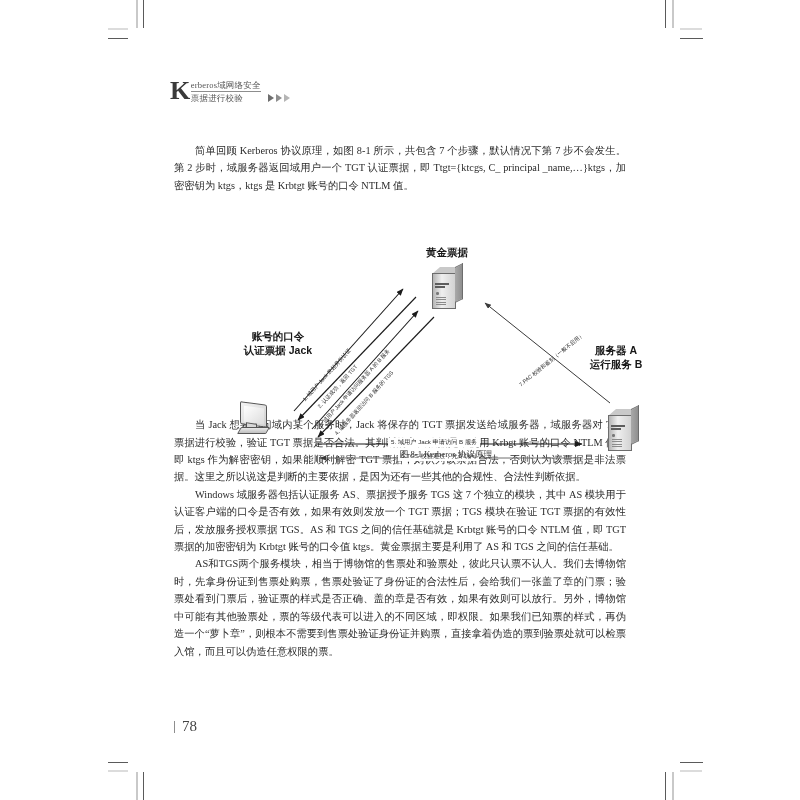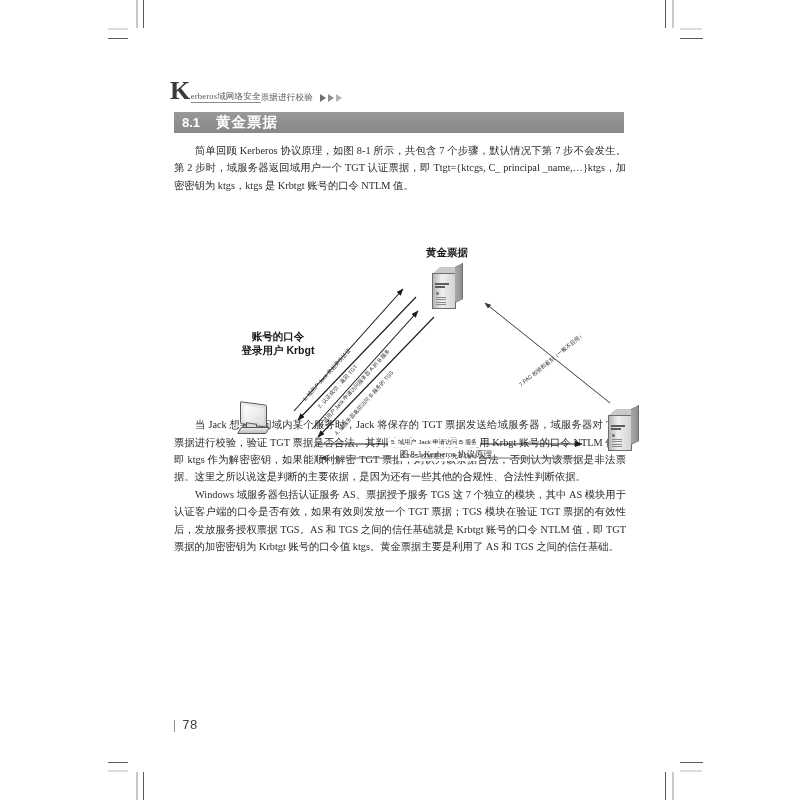--- a/index.html
+++ b/index.html
@@ -45,21 +45,21 @@
     font-family: "Liberation Serif", serif;
     font-size: 26px;
     font-weight: bold;
     color: #3a3a3a;
     line-height: 26px;
     margin-right: 1px;
     letter-spacing: -0.5px;
   }
   .rh-lines {
     display: flex;
-    flex-direction: row;
+    flex-direction: column;
     justify-content: flex-start;
     padding-bottom: 1px;
   }
   .rh-line1 {
     font-size: 8.5px;
     color: #555;
     letter-spacing: 0.2px;
     border-bottom: 1px solid #8d8d8d;
     padding-bottom: 1px;
     white-space: nowrap;
@@ -266,22 +266,22 @@
 
   .fig-svg { position: absolute; left: 0; top: 0; }
 
   
   .folio {
     position: absolute;
     left: 46px;
     top: 690px;
     display: flex;
     align-items: center;
-    font-family: Liberation Mono, monospace;
-    font-size: 13px;
+    font-family: Liberation Serif, serif;
+    font-size: 15px;
     color: #444;
     text-align: right;
   }
   .folio .rule {
     display: inline-block;
     width: 1px; height: 12px;
     background: #8e8e8e;
     margin-right: 7px;
   }
 </style>
@@ -321,24 +321,20 @@
       <span class="rh-line1">erberos域网络安全</span>
       <span class="rh-line2">票据进行校验</span>
     </span>
     <span class="rh-tri">
         <i></i>
         <i></i>
         <i></i>
       </span>
   </div>
 
-  <div class="sec-bar">
-    <span class="sec-num">8.1</span>
-    <span class="sec-title">黄金票据</span>
-  </div>
 
   <div class="body-col">
 
     <p class="para">
       <span>简单回顾 Kerberos 协议原理，如图 8-1 所示，共包含 7 个步骤，默认情况下第 7 步不会发生。第 2 步时，域服务器返回域用户一个 TGT 认证票据，即 Ttgt={ktcgs, C_ principal _name,…}ktgs，加密密钥为 ktgs，ktgs 是 Krbtgt 账号的口令 NTLM 值。</span>
     </p>
 
     <div class="figure">
 
       <svg class="fig-svg" width="452" height="222" viewBox="0 0 452 222">
@@ -372,28 +368,32 @@
         <div class="face"></div>
         <div class="side"></div>
         <div class="slot" style="top:16px;"></div>
         <div class="slot" style="top:19px;width:10px;"></div>
         <div class="dot" style="top:25px;"></div>
         <div class="vents" style="top:30px;"></div>
       </div>
 
       <div class="fig-label" style="left:2px;top:84px;width:112px;">
         <span>账号的口令</span><br>
-        <span>登录用户 Krbgt</span>
+        <span>认证票据 Jack</span>
       </div>
       <div class="pc" style="left:18px;top:158px;">
         <div class="scr"></div>
         <div class="stand"></div>
         <div class="base"></div>
       </div>
 
+      <div class="fig-label" style="left:340px;top:98px;width:112px;">
+        <span>服务器 A</span><br>
+        <span>运行服务 B</span>
+      </div>
       <div class="srv" style="left:388px;top:164px;">
         <div class="topf"></div>
         <div class="face"></div>
         <div class="side"></div>
         <div class="slot" style="top:16px;"></div>
         <div class="slot" style="top:19px;width:10px;"></div>
         <div class="dot" style="top:25px;"></div>
         <div class="vents" style="top:30px;"></div>
       </div>
 
@@ -410,20 +410,23 @@
     </div>
 
     <div style="height:222px;"></div>
 
     <p class="para">
       <span>当 Jack 想要访问域内某个服务时，Jack 将保存的 TGT 票据发送给域服务器，域服务器对 TGT 票据进行校验，验证 TGT 票据是否合法。其判断的主要依据是，使用 Krbgt 账号的口令 NTLM 值，即 ktgs 作为解密密钥，如果能顺利解密 TGT 票据，则认为该票据合法，否则认为该票据是非法票据。这里之所以说这是判断的主要依据，是因为还有一些其他的合规性、合法性判断依据。</span>
     </p>
     <p class="para">
       <span>Windows 域服务器包括认证服务 AS、票据授予服务 TGS 这 7 个独立的模块，其中 AS 模块用于认证客户端的口令是否有效，如果有效则发放一个 TGT 票据；TGS 模块在验证 TGT 票据的有效性后，发放服务授权票据 TGS。AS 和 TGS 之间的信任基础就是 Krbtgt 账号的口令 NTLM 值，即 TGT 票据的加密密钥为 Krbtgt 账号的口令值 ktgs。黄金票据主要是利用了 AS 和 TGS 之间的信任基础。</span>
     </p>
+    <p class="para">
+      <span>AS和TGS两个服务模块，相当于博物馆的售票处和验票处，彼此只认票不认人。我们去博物馆时，先拿身份证到售票处购票，售票处验证了身份证的合法性后，会给我们一张盖了章的门票；验票处看到门票后，验证票的样式是否正确、盖的章是否有效，如果有效则可以放行。另外，博物馆中可能有其他验票处，票的等级代表可以进入的不同区域，即权限。如果我们已知票的样式，再伪造一个“萝卜章”，则根本不需要到售票处验证身份证并购票，直接拿着伪造的票到验票处就可以检票入馆，而且可以伪造任意权限的票。</span>
+    </p>
   </div>
 
   <div class="folio">
     <span class="rule"></span>
     <span>78</span>
   </div>
 
 </div>
 
 </body></html>

